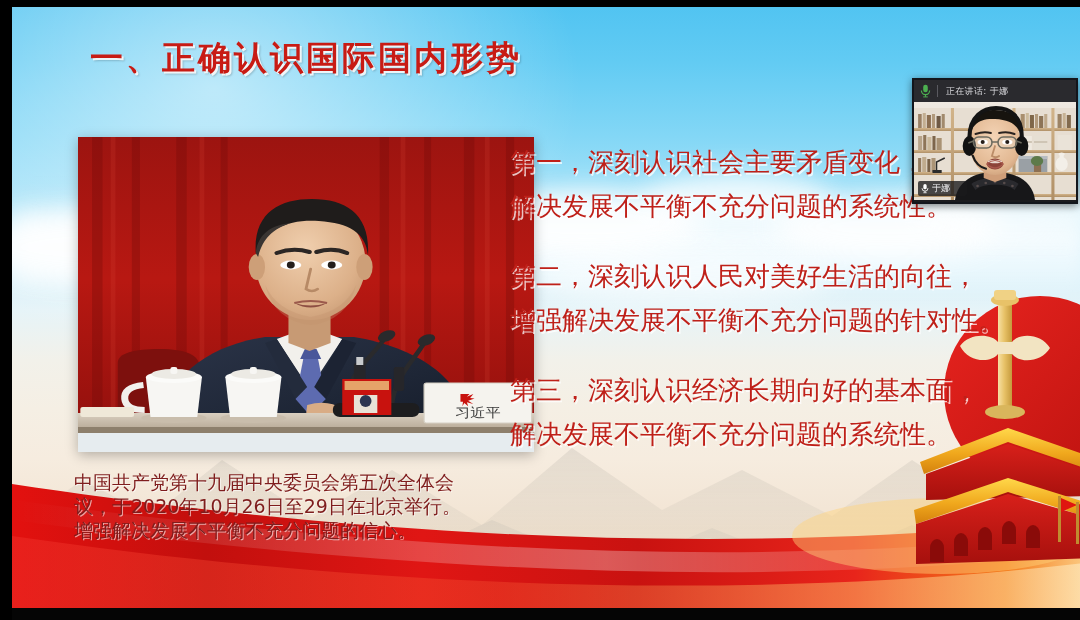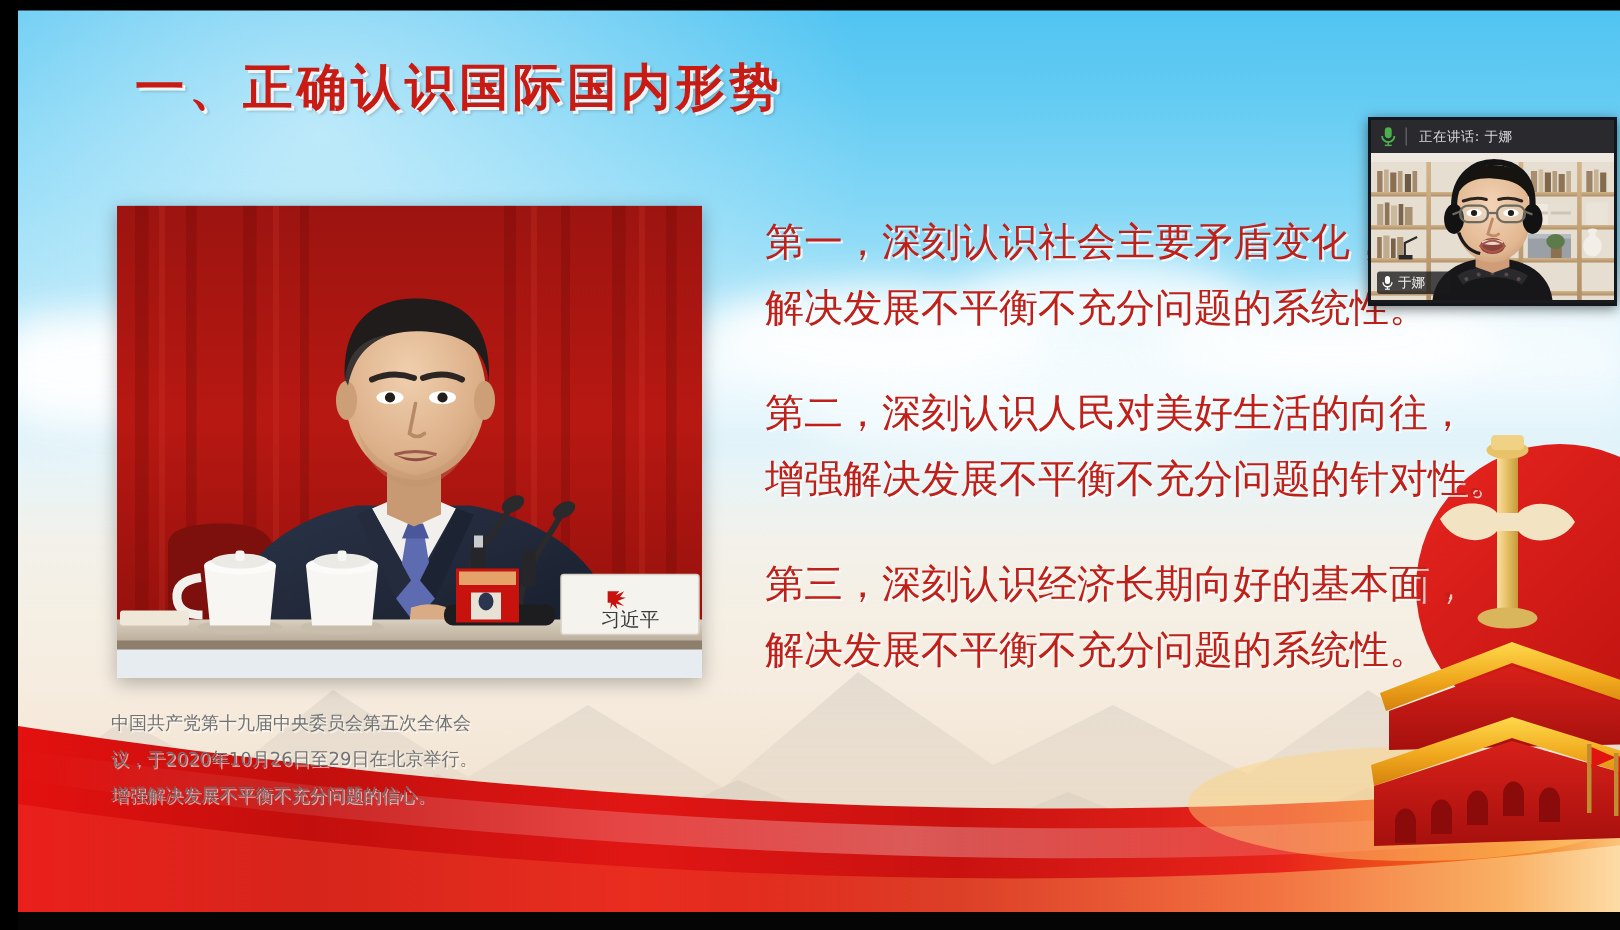--- a/index.html
+++ b/index.html
@@ -75,28 +75,28 @@
     position:absolute;left:78px;top:36px;z-index:40;
     font-family:"DejaVu Sans","Liberation Sans",sans-serif;
     font-size:33px;font-weight:bold;letter-spacing:3px;
     color:#c81b14;
     text-shadow:2px 2px 0 rgba(255,255,255,.85), 3px 3px 2px rgba(0,0,0,.18);
     white-space:nowrap;
   }
 
   
   .photo-frame{
-    position:absolute;left:66px;top:137px;width:390px;height:315px;z-index:40;
+    position:absolute;left:66px;top:137px;width:456px;height:315px;z-index:40;
     box-shadow:0 3px 12px rgba(0,0,0,.28);
     overflow:hidden;background:#7dd3fc;
   }
   .photo-caption{
     position:absolute;left:62px;top:470px;width:430px;z-index:40;
     font-family:"DejaVu Sans","Liberation Sans",sans-serif;
-    font-size:12px;line-height:24px;color:#737373;
+    font-size:19px;line-height:24px;color:#7f1d1d;
     text-shadow:1px 1px 0 rgba(255,255,255,.6);
   }
 
   
   .body-col{
     position:absolute;left:498px;top:140px;width:575px;z-index:40;
   }
   .para{margin-bottom:26px;}
   .para-line{
     font-family:"DejaVu Serif","Liberation Serif",serif;

